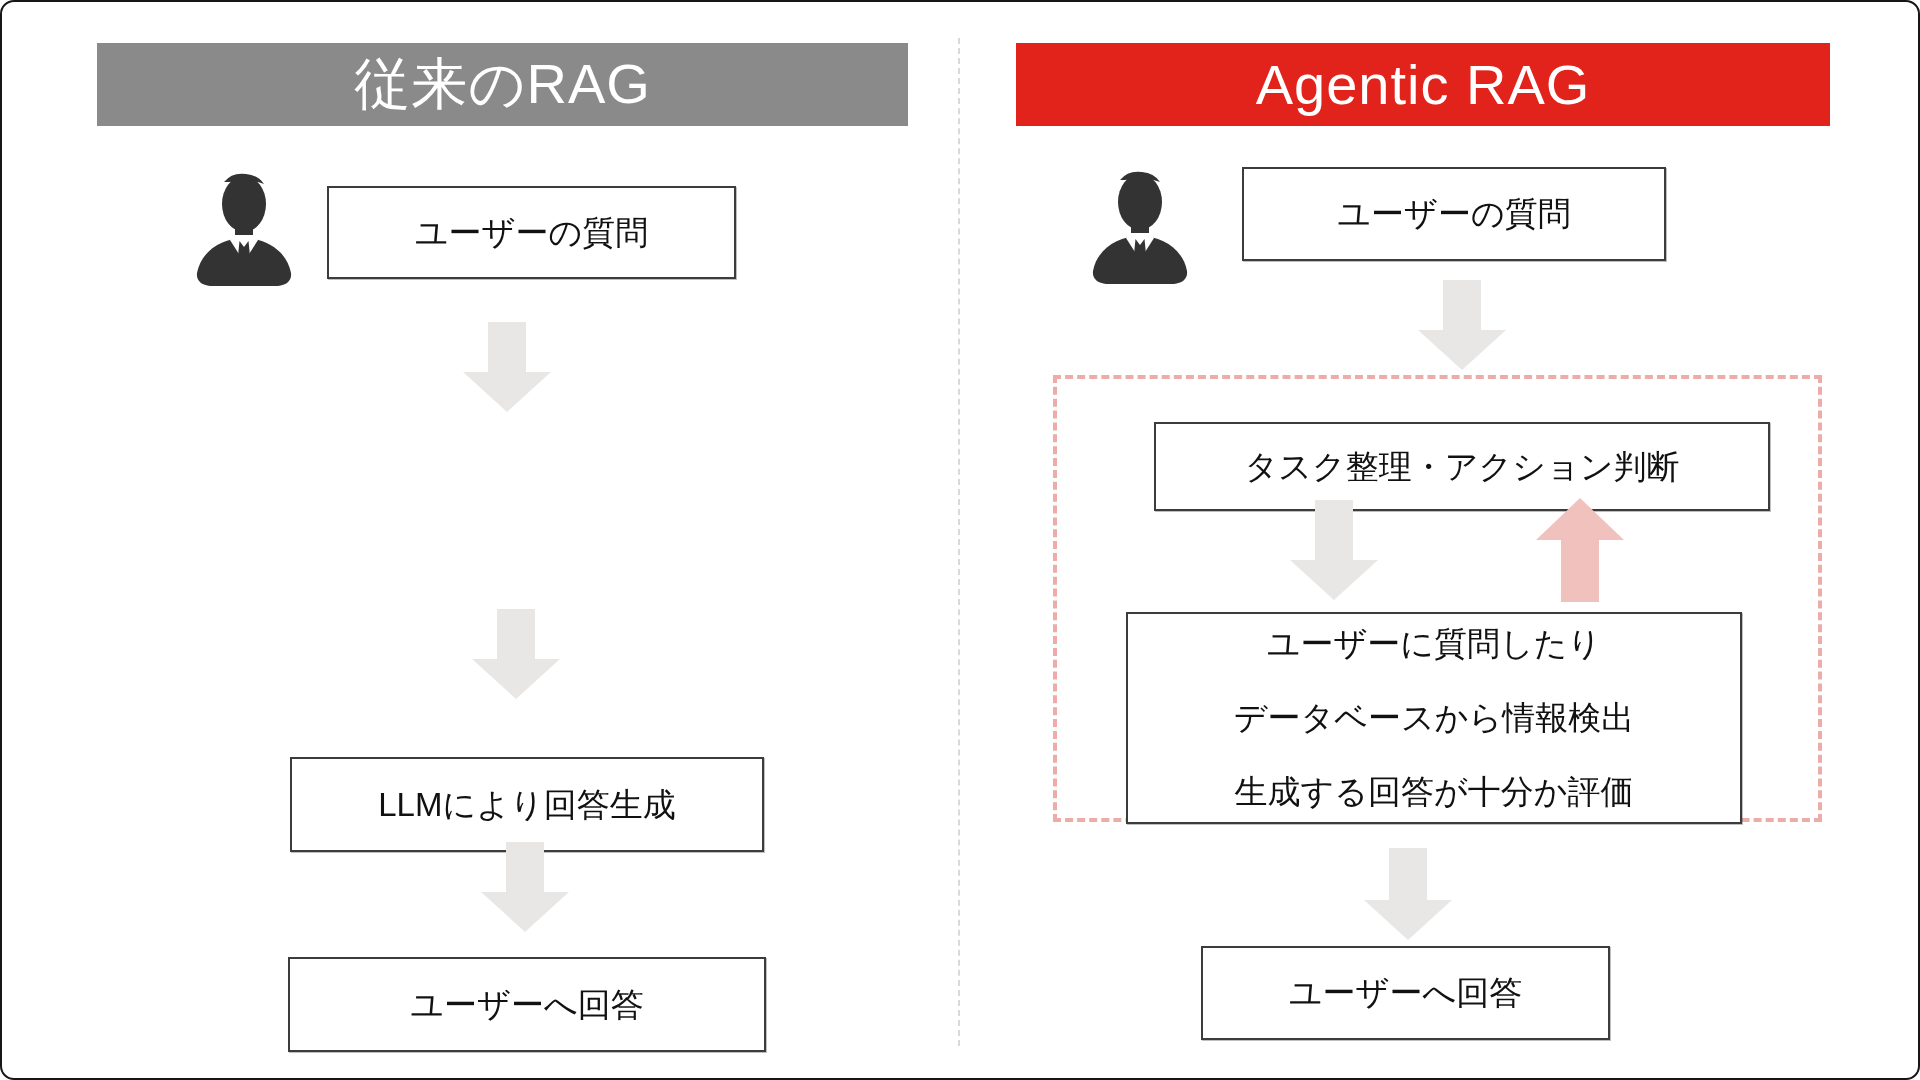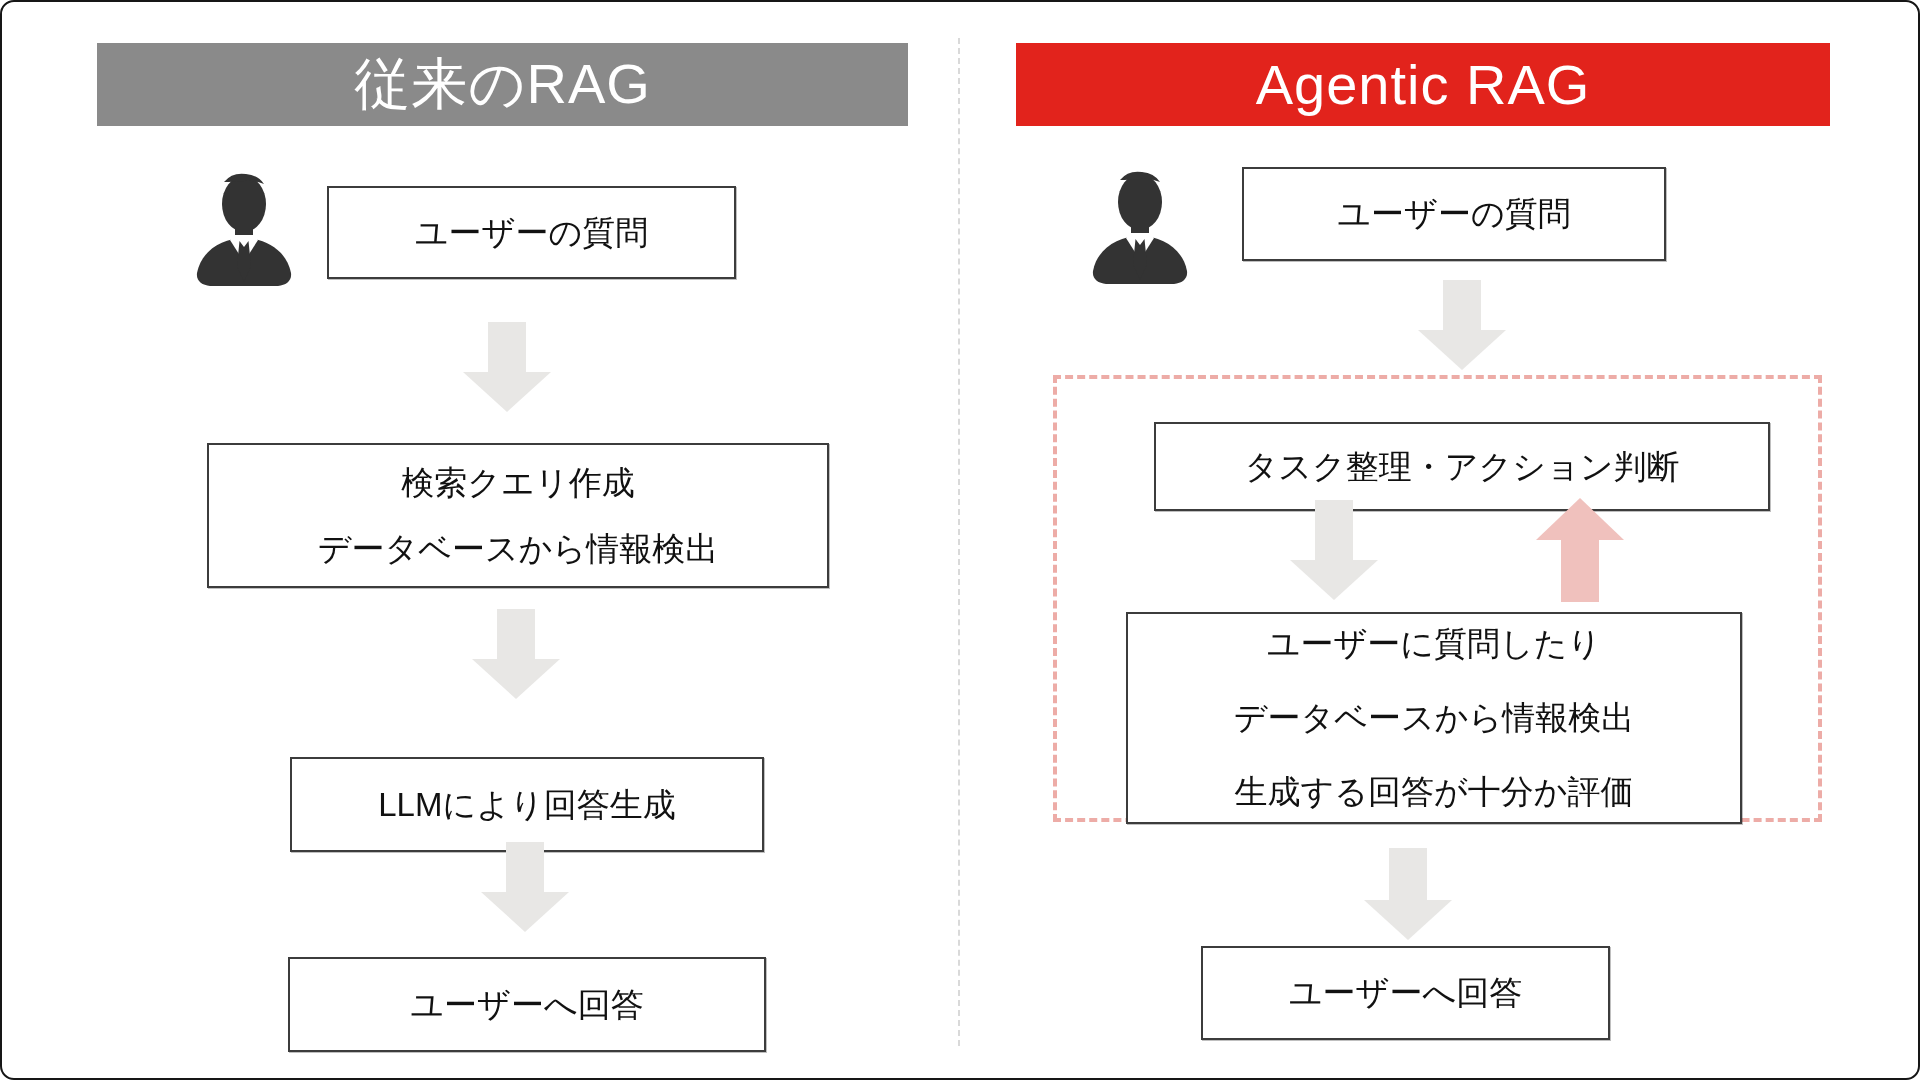--- a/index.html
+++ b/index.html
@@ -72,24 +72,20 @@
 
   <div class="fbox" style="left:325px;top:184px;width:405px;height:89px;">
     <span class="line">ユーザーの質問</span>
   </div>
 
   <div class="arrow" style="left:461px;top:320px;">
     <div class="shaft" style="height:50px;"></div>
     <div class="head-down"></div>
   </div>
 
-  <div class="fbox" style="left:205px;top:441px;width:618px;height:141px;">
-    <span class="line">検索クエリ作成</span>
-    <span class="line">データベースから情報検出</span>
-  </div>
 
   <div class="arrow" style="left:470px;top:607px;">
     <div class="shaft" style="height:50px;"></div>
     <div class="head-down"></div>
   </div>
 
   <div class="fbox" style="left:288px;top:723px;width:470px;height:91px;margin-top:32px;">
     <span class="line">LLMにより回答生成</span>
   </div>
 

